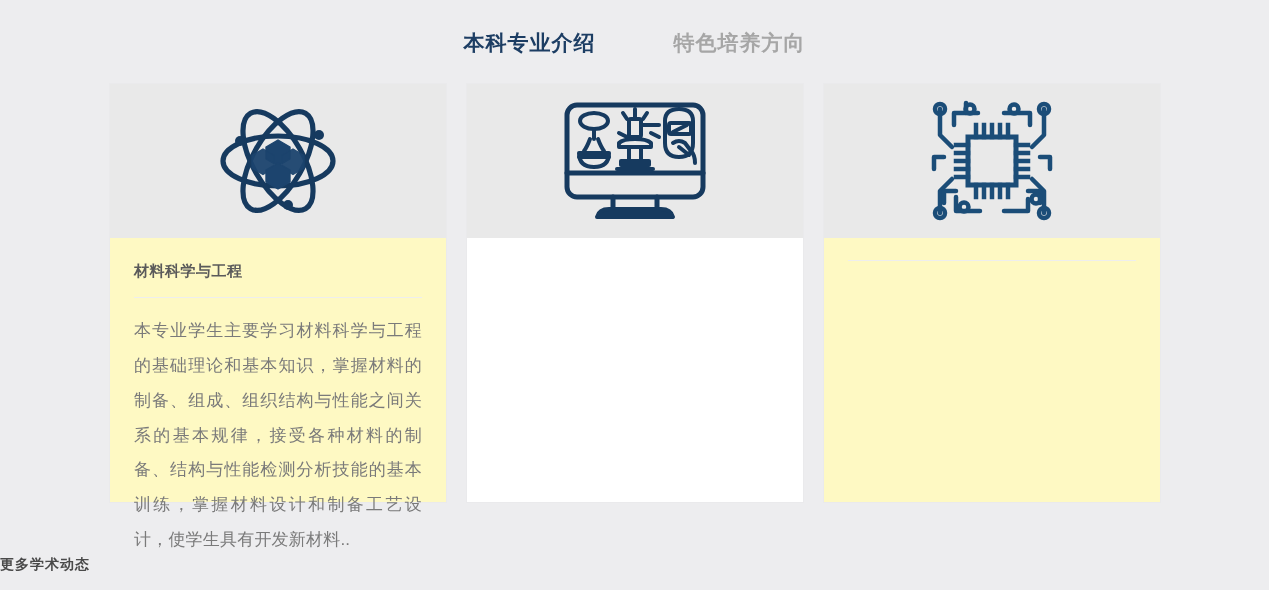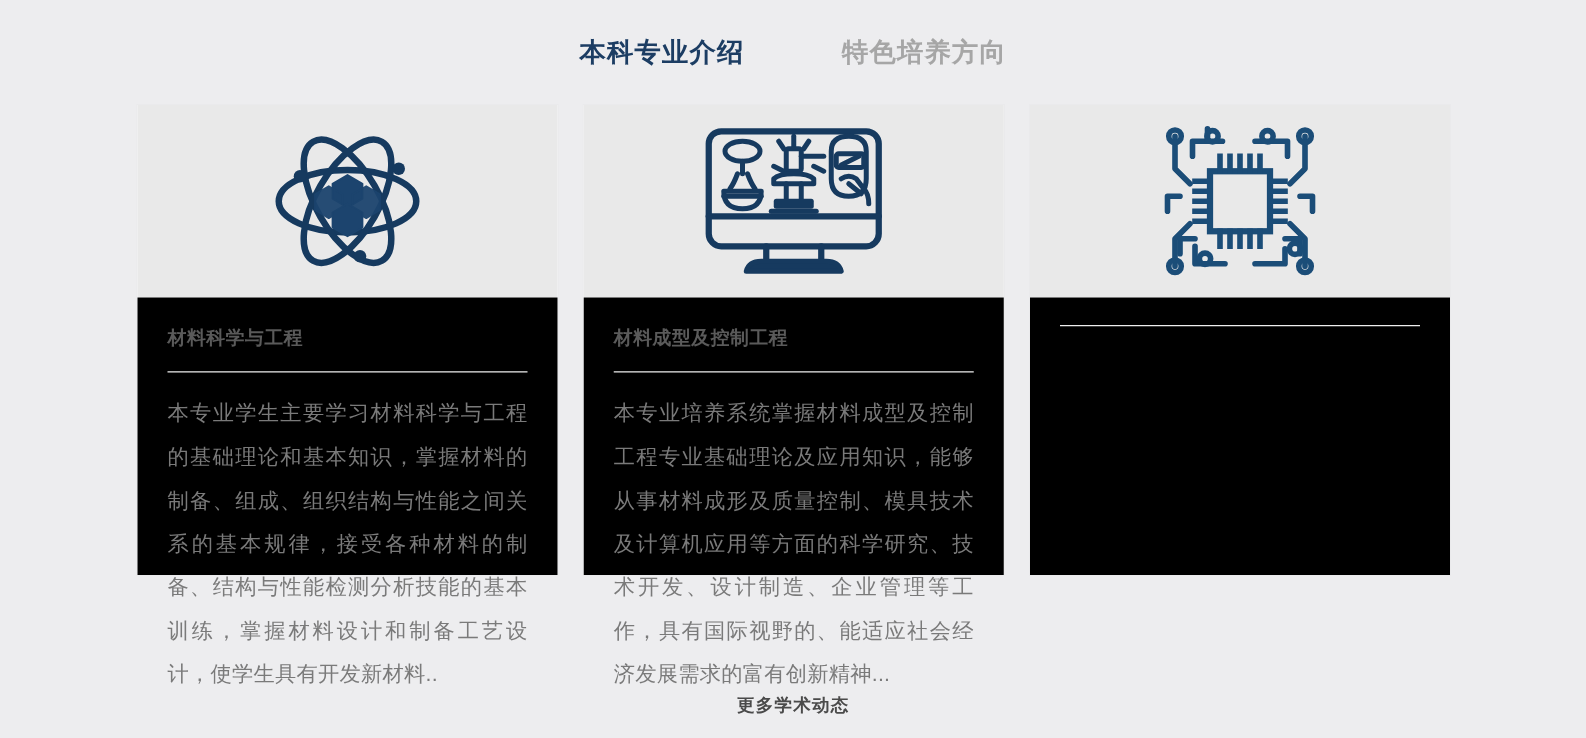--- a/index.html
+++ b/index.html
@@ -74,23 +74,23 @@
     height: 154px;
     background: #e9e9e9;
     display: flex;
     align-items: center;
     justify-content: center;
   }
   .card-media svg {
     display: block;
   }
   .card-body {
-    background: #000000;
+    background: #fef9c3;
     padding: 22px 24px 28px 24px;
-    height: 222px;
+    height: 264px;
     box-sizing: border-box;
   }
   .card-title {
     font-size: 15px;
     color: #5a5a5a;
     line-height: 1.4;
     letter-spacing: 0.5px;
     margin: 0 0 16px 0;
     white-space: nowrap;
   }
@@ -107,21 +107,21 @@
     margin: 0;
     text-align: justify;
   }
 
   
   .more {
     position: absolute;
     left: 0;
     top: 556px;
     width: 1269px;
-    text-align: center;
+    text-align: left;
     font-size: 14px;
     font-weight: bold;
     color: #4a4a4a;
     letter-spacing: 1px;
     cursor: pointer;
     user-select: none;
   }
 </style>
 </head>
 <body>
@@ -196,25 +196,20 @@
             <g stroke-width="4">
               <path d="M104 26 Q104 14 118 14 Q132 14 132 26 L132 48 Q132 62 118 62 Q104 62 104 48 Z"></path>
               <rect x="108" y="28" width="22" height="11" rx="2"></rect>
               <line x1="112" y1="37" x2="126" y2="30"></line>
               <path d="M112 48 Q118 44 124 48 L130 56 Q134 60 134 68"></path>
               <path d="M118 52 L128 60"></path>
             </g>
           </svg>
         </span>
       </div>
-      <div class="card-body">
-        <h3 class="card-title">材料成型及控制工程</h3>
-        <div class="card-divider"></div>
-        <p class="card-text">本专业培养系统掌握材料成型及控制工程专业基础理论及应用知识，能够从事材料成形及质量控制、模具技术及计算机应用等方面的科学研究、技术开发、设计制造、企业管理等工作，具有国际视野的、能适应社会经济发展需求的富有创新精神...</p>
-      </div>
     </div>
 
     <div class="card">
       <div class="card-media">
         <span>
           <svg width="132" height="132" viewBox="0 0 132 132" fill="none" stroke="#1b4d78" stroke-width="5" stroke-linecap="square">
 
             <rect x="42" y="42" width="48" height="48" stroke-width="5"></rect>
 
             <g stroke-width="4.5">

